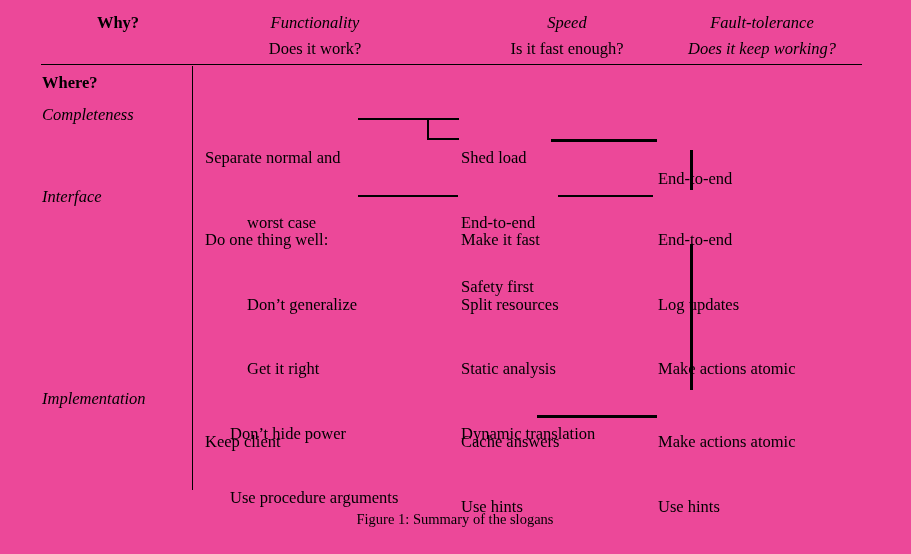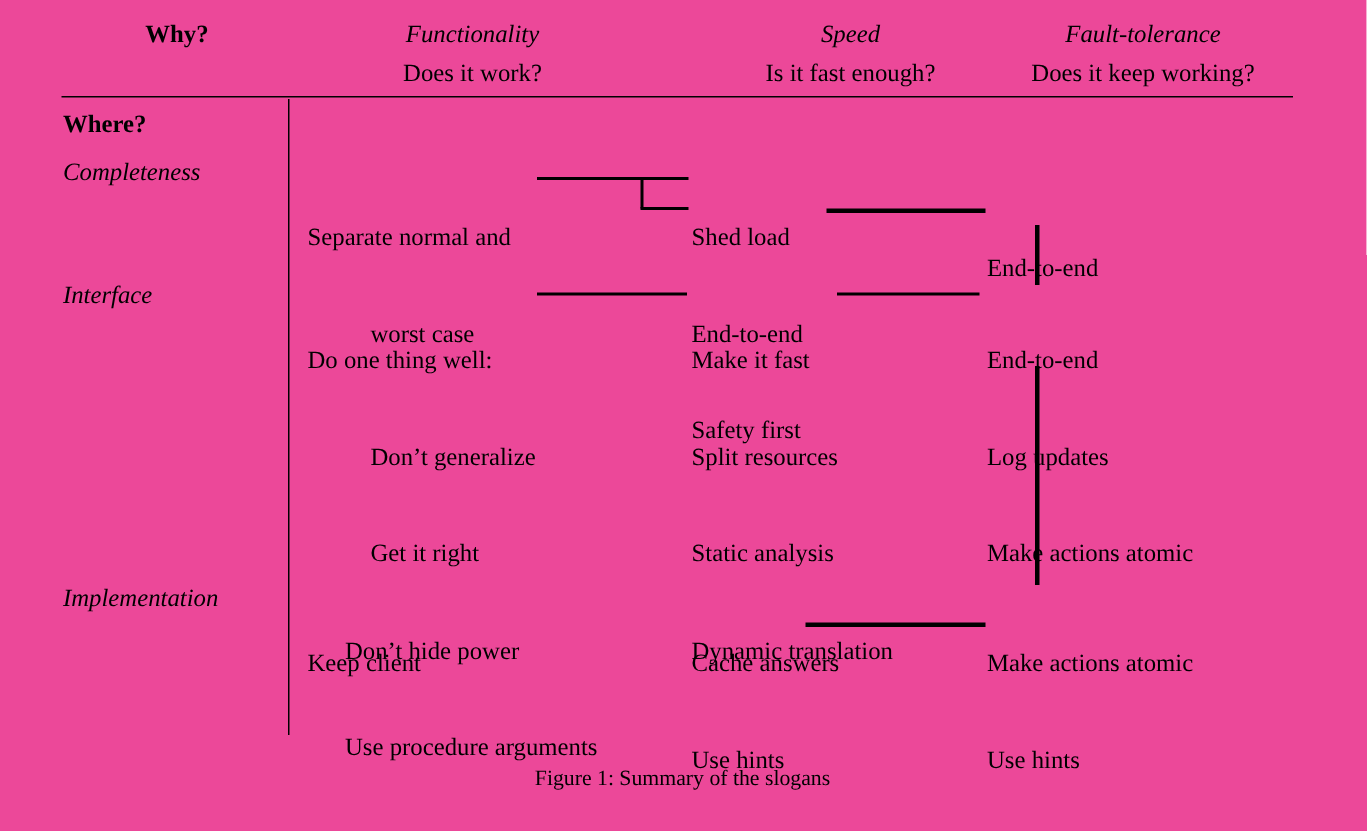--- a/index.html
+++ b/index.html
@@ -87,21 +87,21 @@
 
   <div class="txt bold center" style="left:118px; top:12px;">Why?</div>
 
   <div class="txt ital center" style="left:315px; top:12px;">Functionality</div>
   <div class="txt center" style="left:315px; top:38px;">Does it work?</div>
 
   <div class="txt ital center" style="left:567px; top:12px;">Speed</div>
   <div class="txt center" style="left:567px; top:38px;">Is it fast enough?</div>
 
   <div class="txt ital center" style="left:762px; top:12px;">Fault-tolerance</div>
-  <div class="txt center" style="left:762px; top:38px;">Does it keep working?</div>
+  <div class="txt center" style="left:762px; top:38px;font-style:italic;">Does it keep working?</div>
 
   <div class="hrule" style="left:41px; top:64px; width:821px;"></div>
   <div class="vrule" style="left:192px; top:66px; height:424px;"></div>
 
   <div class="txt bold" style="left:42px; top:72px;">Where?</div>
 
   <div class="txt ital" style="left:42px; top:104px;">Completeness</div>
 
   <div class="cellblock" style="left:205px; top:104px;">
     <span class="line">Separate normal and</span>

